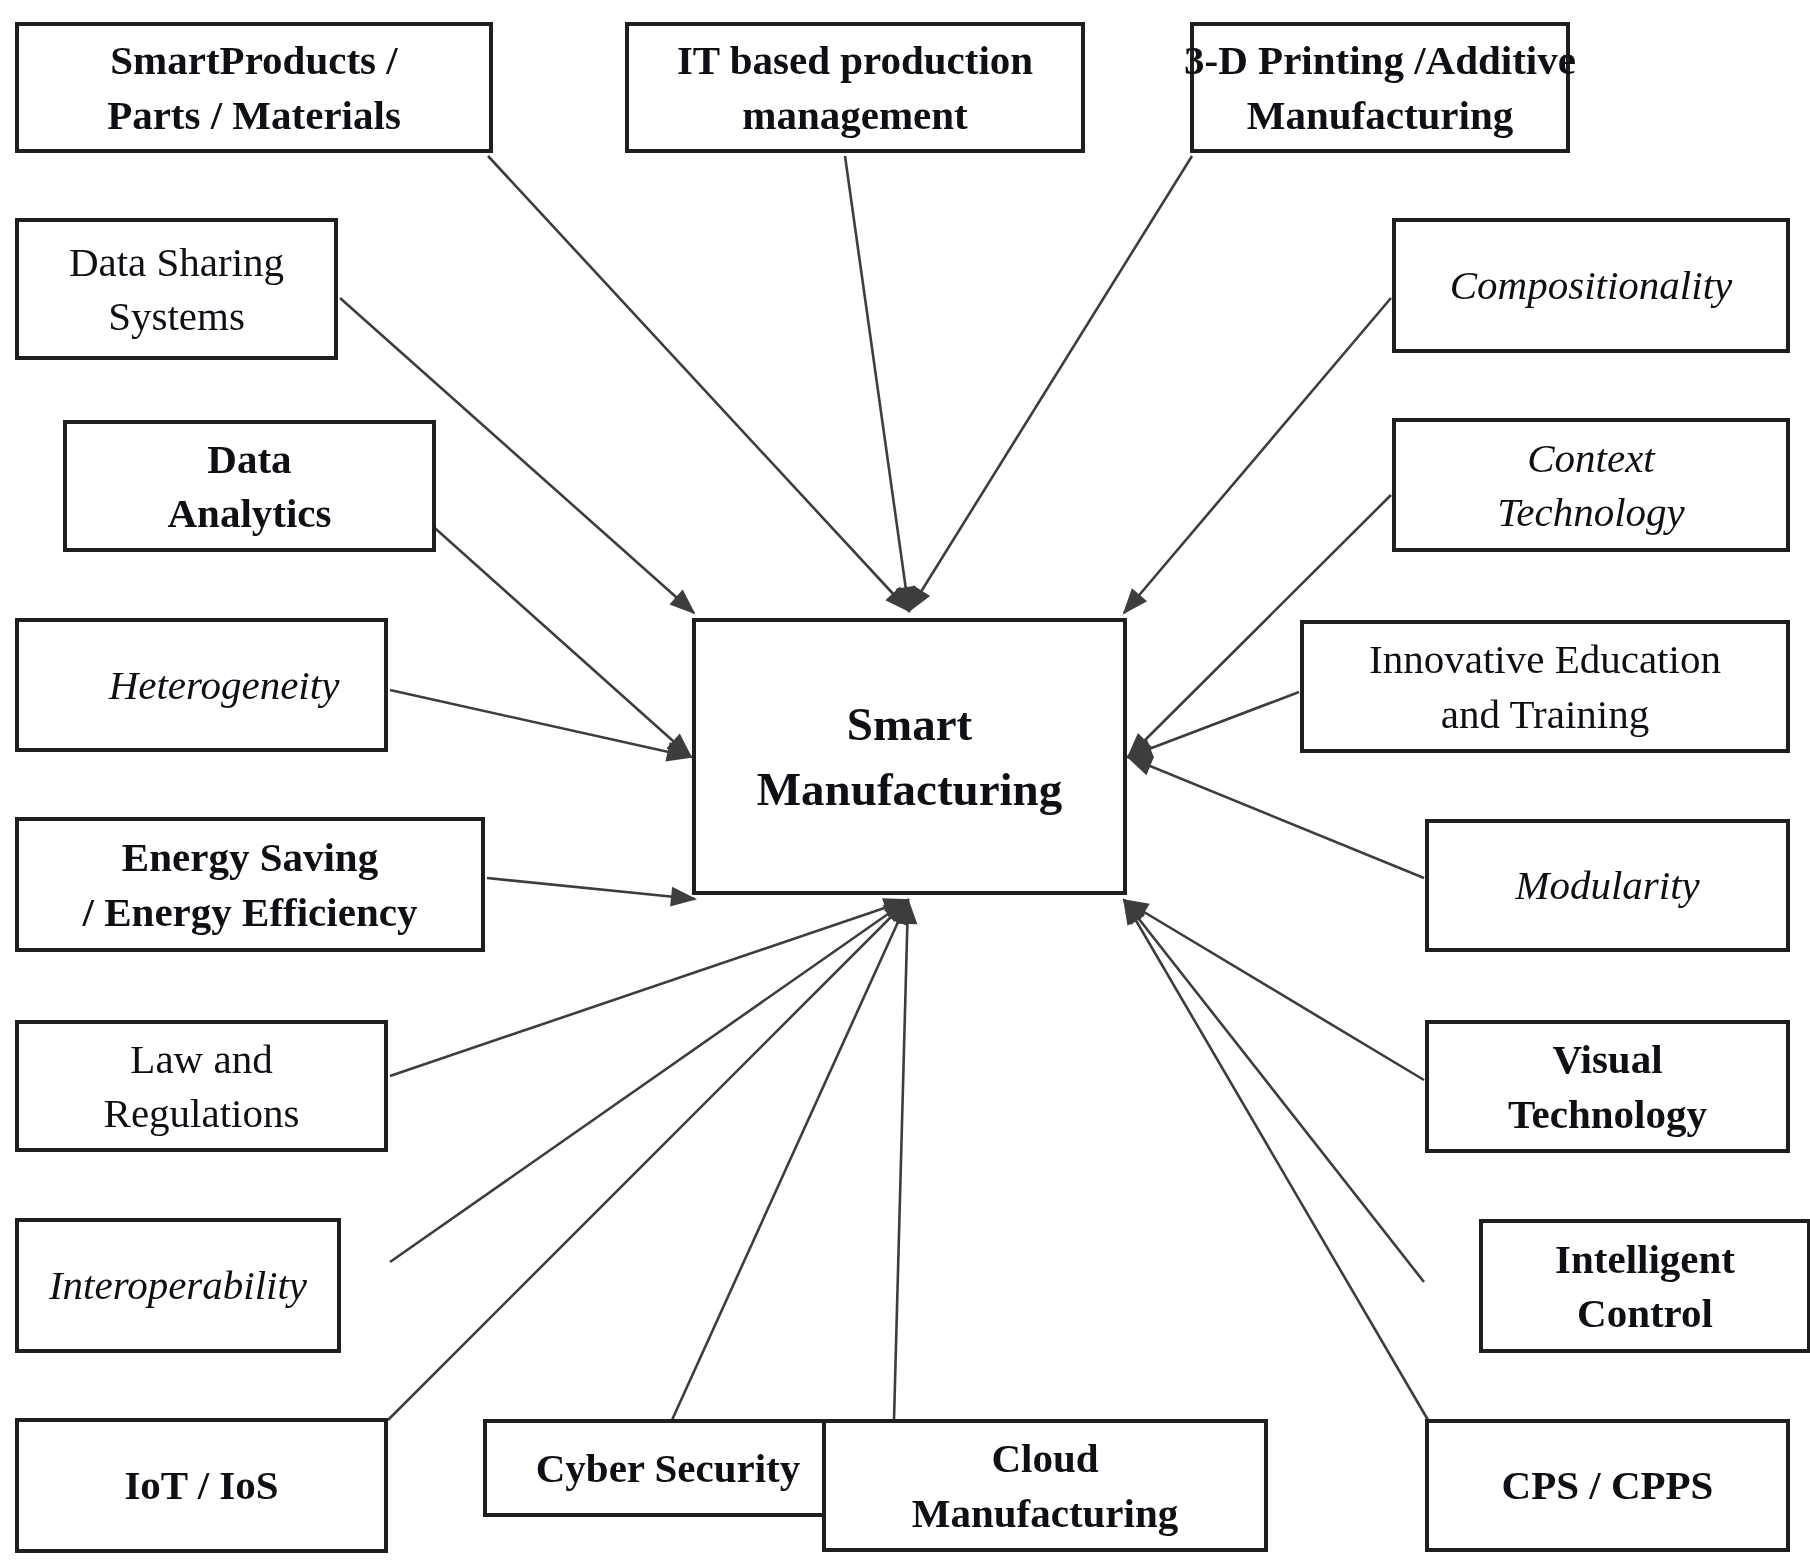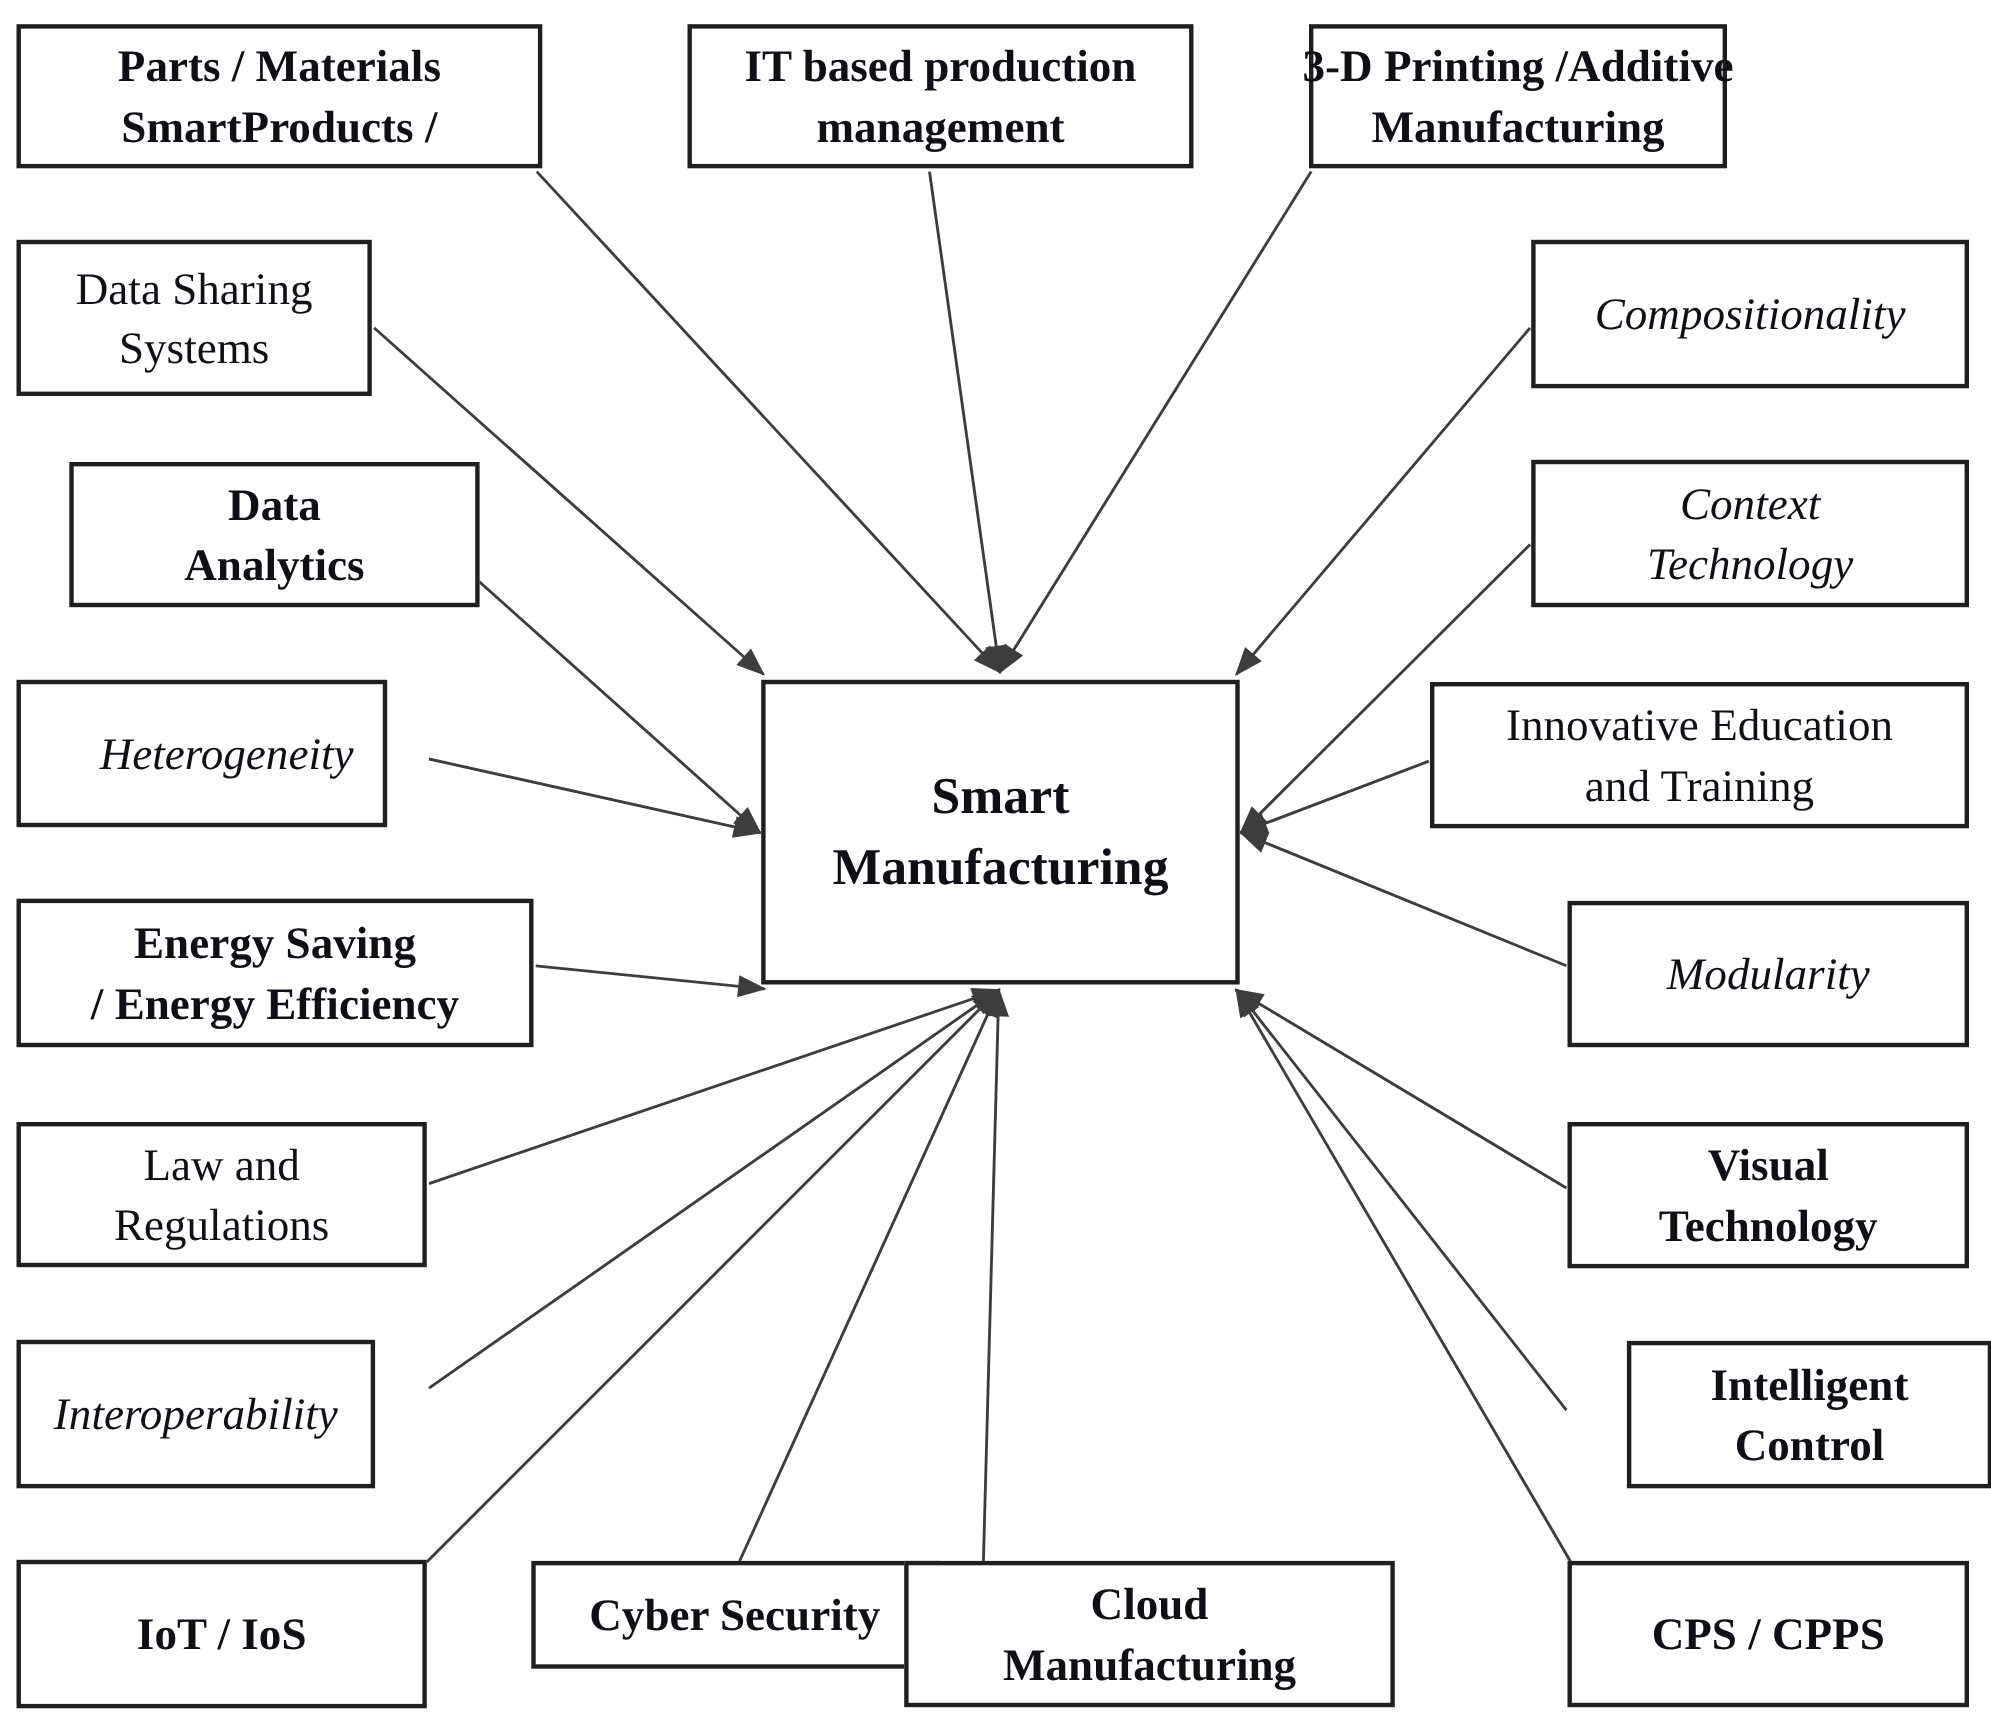--- a/index.html
+++ b/index.html
@@ -66,40 +66,40 @@
       <line x1="1391" y1="495" x2="1128" y2="757" stroke="#3d3d3d" stroke-width="2.6" marker-end="url(#arrowhead)"></line>
       <line x1="1299" y1="692" x2="1128" y2="757" stroke="#3d3d3d" stroke-width="2.6" marker-end="url(#arrowhead)"></line>
       <line x1="1424" y1="878" x2="1128" y2="757" stroke="#3d3d3d" stroke-width="2.6" marker-end="url(#arrowhead)"></line>
       <line x1="1424" y1="1080" x2="1124" y2="900" stroke="#3d3d3d" stroke-width="2.6" marker-end="url(#arrowhead)"></line>
       <line x1="1424" y1="1282" x2="1124" y2="900" stroke="#3d3d3d" stroke-width="2.6" marker-end="url(#arrowhead)"></line>
       <line x1="672" y1="1420" x2="908" y2="900" stroke="#3d3d3d" stroke-width="2.6" marker-end="url(#arrowhead)"></line>
       <line x1="894" y1="1420" x2="908" y2="900" stroke="#3d3d3d" stroke-width="2.6" marker-end="url(#arrowhead)"></line>
       <line x1="1428" y1="1420" x2="1124" y2="900" stroke="#3d3d3d" stroke-width="2.6" marker-end="url(#arrowhead)"></line>
     </svg>
     <div class="node bold" style="left: 15px; top: 22px; width: 478px; height: 131px; border: 4px solid rgb(31, 31, 31);">
+      <div class="lbl">SmartProducts /</div>
       <div class="lbl">Parts / Materials</div>
-      <div class="lbl">SmartProducts /</div>
     </div>
     <div class="node bold" style="left: 625px; top: 22px; width: 460px; height: 131px; border: 4px solid rgb(31, 31, 31);">
       <div class="lbl">IT based production</div>
       <div class="lbl">management</div>
     </div>
     <div class="node bold" style="left: 1190px; top: 22px; width: 380px; height: 131px; border: 4px solid rgb(31, 31, 31);">
       <div class="lbl">3-D Printing /Additive</div>
       <div class="lbl">Manufacturing</div>
     </div>
     <div class="node normal" style="left: 15px; top: 218px; width: 323px; height: 142px; border: 4px solid rgb(31, 31, 31);">
       <div class="lbl">Data Sharing</div>
       <div class="lbl">Systems</div>
     </div>
     <div class="node bold" style="left: 15px; top: 420px; width: 373px; height: 132px; border: 4px solid rgb(31, 31, 31); margin-left: 48px;">
       <div class="lbl">Data</div>
       <div class="lbl">Analytics</div>
     </div>
-    <div class="node italic" style="left: 15px; top: 618px; width: 337px; height: 134px; border: 4px solid rgb(31, 31, 31); padding-left: 45px;">
+    <div class="node italic" style="left: 15px; top: 618px; width: 373px; height: 134px; border: 4px solid rgb(31, 31, 31); padding-left: 45px;">
       <div class="lbl">Heterogeneity</div>
     </div>
     <div class="node bold" style="left: 15px; top: 817px; width: 470px; height: 135px; border: 4px solid rgb(31, 31, 31);">
       <div class="lbl">Energy Saving</div>
       <div class="lbl">/ Energy Efficiency</div>
     </div>
     <div class="node normal" style="left: 15px; top: 1020px; width: 373px; height: 132px; border: 4px solid rgb(31, 31, 31);">
       <div class="lbl">Law and</div>
       <div class="lbl">Regulations</div>
     </div>

